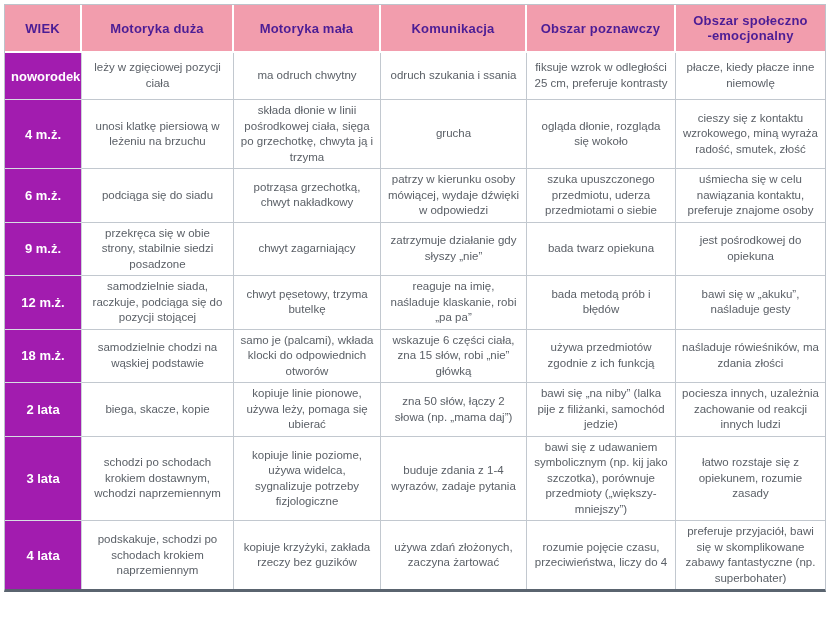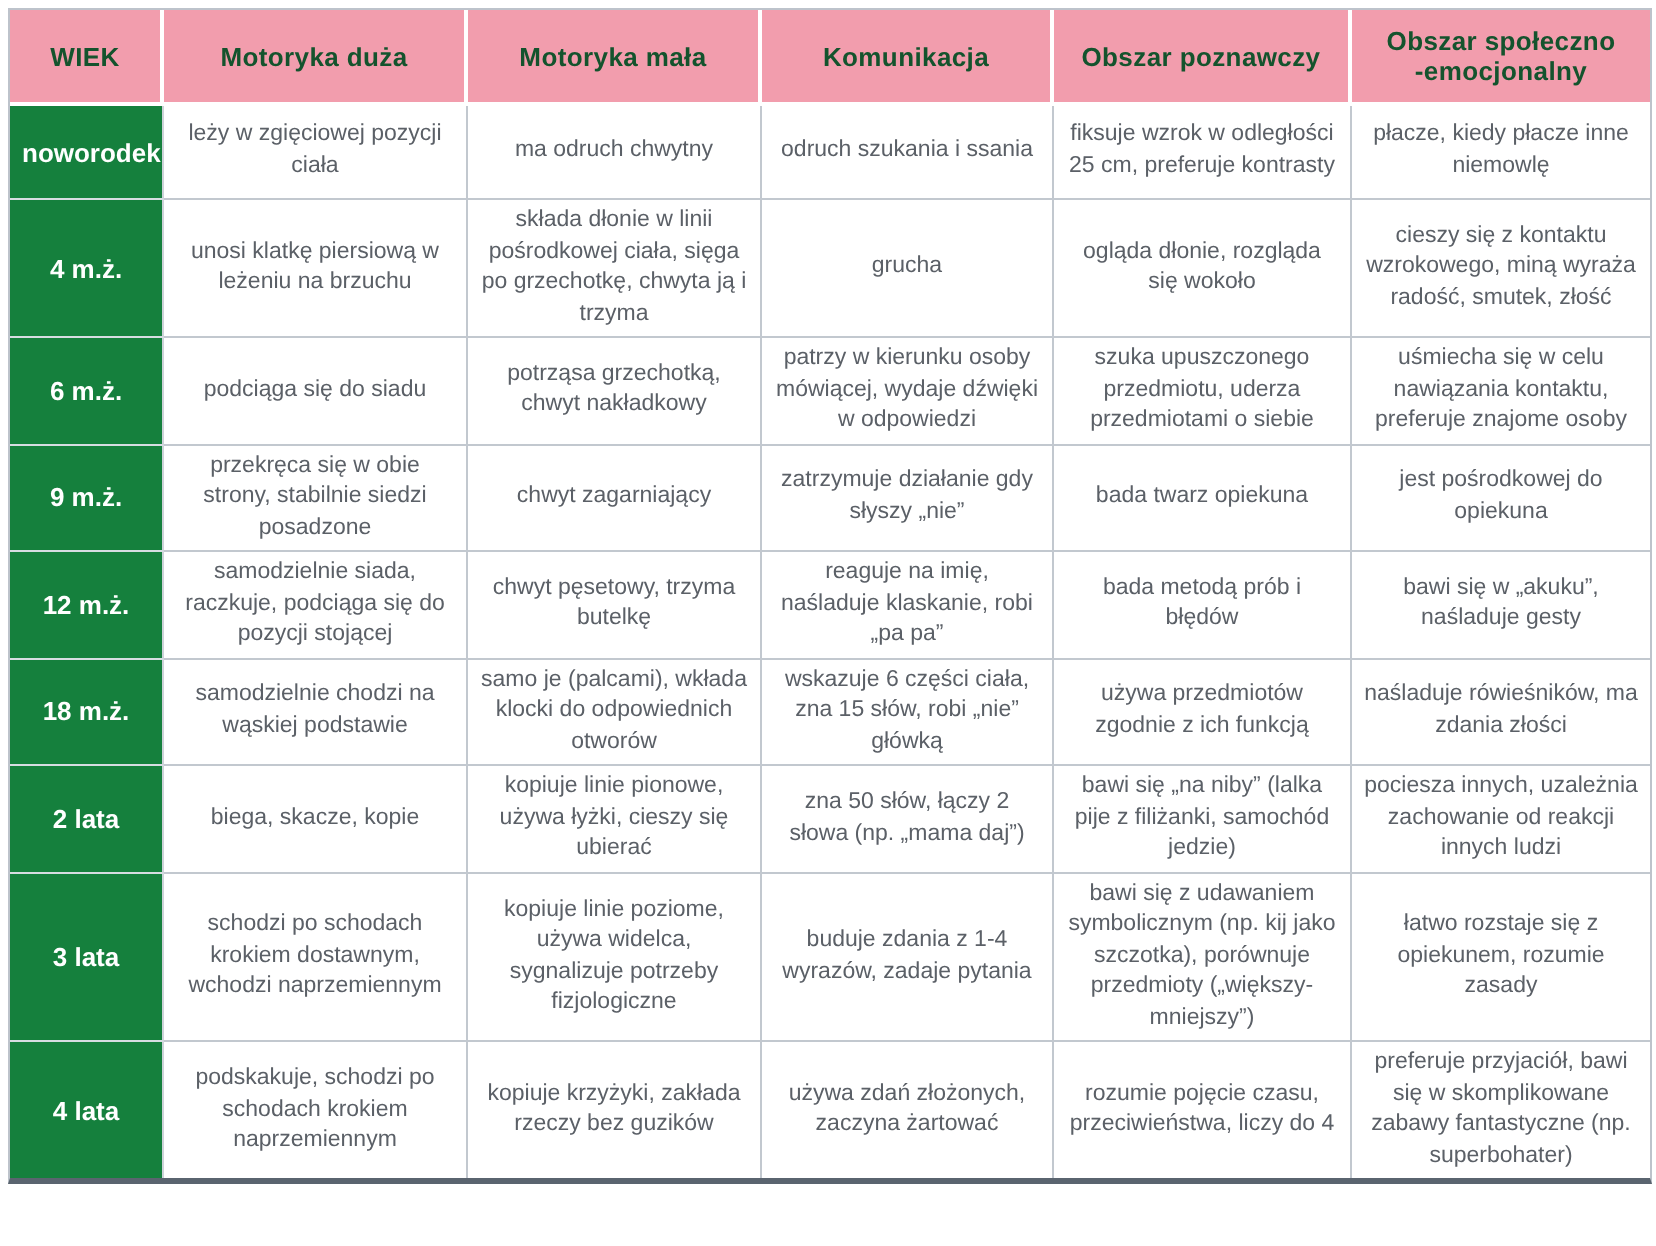--- a/index.html
+++ b/index.html
@@ -26,32 +26,32 @@
     vertical-align: middle;
     padding: 3px 6px;
     box-sizing: border-box;
     border-right: 1px solid #c2c8cf;
     border-bottom: 1px solid #c2c8cf;
   }
   th:last-child, td:last-child { border-right: none; }
   tr:last-child td { border-bottom: none; }
   th.hdr {
     background: #f29dad;
-    color: #14532d;
+    color: #4c1d95;
     font-size: 13px;
     font-weight: bold;
     height: 48px;
     border-right: 2px solid #ffffff;
     border-bottom: 2px solid #ffffff;
     white-space: pre-line;
     letter-spacing: .2px;
   }
   th.hdr:last-child { border-right: none; }
   td.age {
-    background: #15803d;
+    background: #a21caf;
     color: #ffffff;
     font-weight: bold;
     font-size: 13px;
     border-right: 1px solid #cdd3d9;
     border-bottom: 1px solid #d7dde2;
     margin-top: 44px;
   }
   td.cell {
     background: #ffffff;
     color: #5b6067;
@@ -136,21 +136,21 @@
         <td class="age">18 m.ż.</td>
         <td class="cell">samodzielnie chodzi na wąskiej podstawie</td>
         <td class="cell">samo je (palcami), wkłada klocki do odpowiednich otworów</td>
         <td class="cell">wskazuje 6 części ciała, zna 15 słów, robi „nie” główką</td>
         <td class="cell">używa przedmiotów zgodnie z ich funkcją</td>
         <td class="cell">naśladuje rówieśników, ma zdania złości</td>
       </tr>
       <tr class="r-2l">
         <td class="age">2 lata</td>
         <td class="cell">biega, skacze, kopie</td>
-        <td class="cell">kopiuje linie pionowe, używa łyżki, cieszy się ubierać</td>
+        <td class="cell">kopiuje linie pionowe, używa leży, pomaga się ubierać</td>
         <td class="cell">zna 50 słów, łączy 2 słowa (np. „mama daj”)</td>
         <td class="cell">bawi się „na niby” (lalka pije z filiżanki, samochód jedzie)</td>
         <td class="cell">pociesza innych, uzależnia zachowanie od reakcji innych ludzi</td>
       </tr>
       <tr class="r-3l">
         <td class="age">3 lata</td>
         <td class="cell">schodzi po schodach krokiem dostawnym, wchodzi naprzemiennym</td>
         <td class="cell">kopiuje linie poziome, używa widelca, sygnalizuje potrzeby fizjologiczne</td>
         <td class="cell">buduje zdania z 1-4 wyrazów, zadaje pytania</td>
         <td class="cell">bawi się z udawaniem symbolicznym (np. kij jako szczotka), porównuje przedmioty („większy-mniejszy”)</td>

